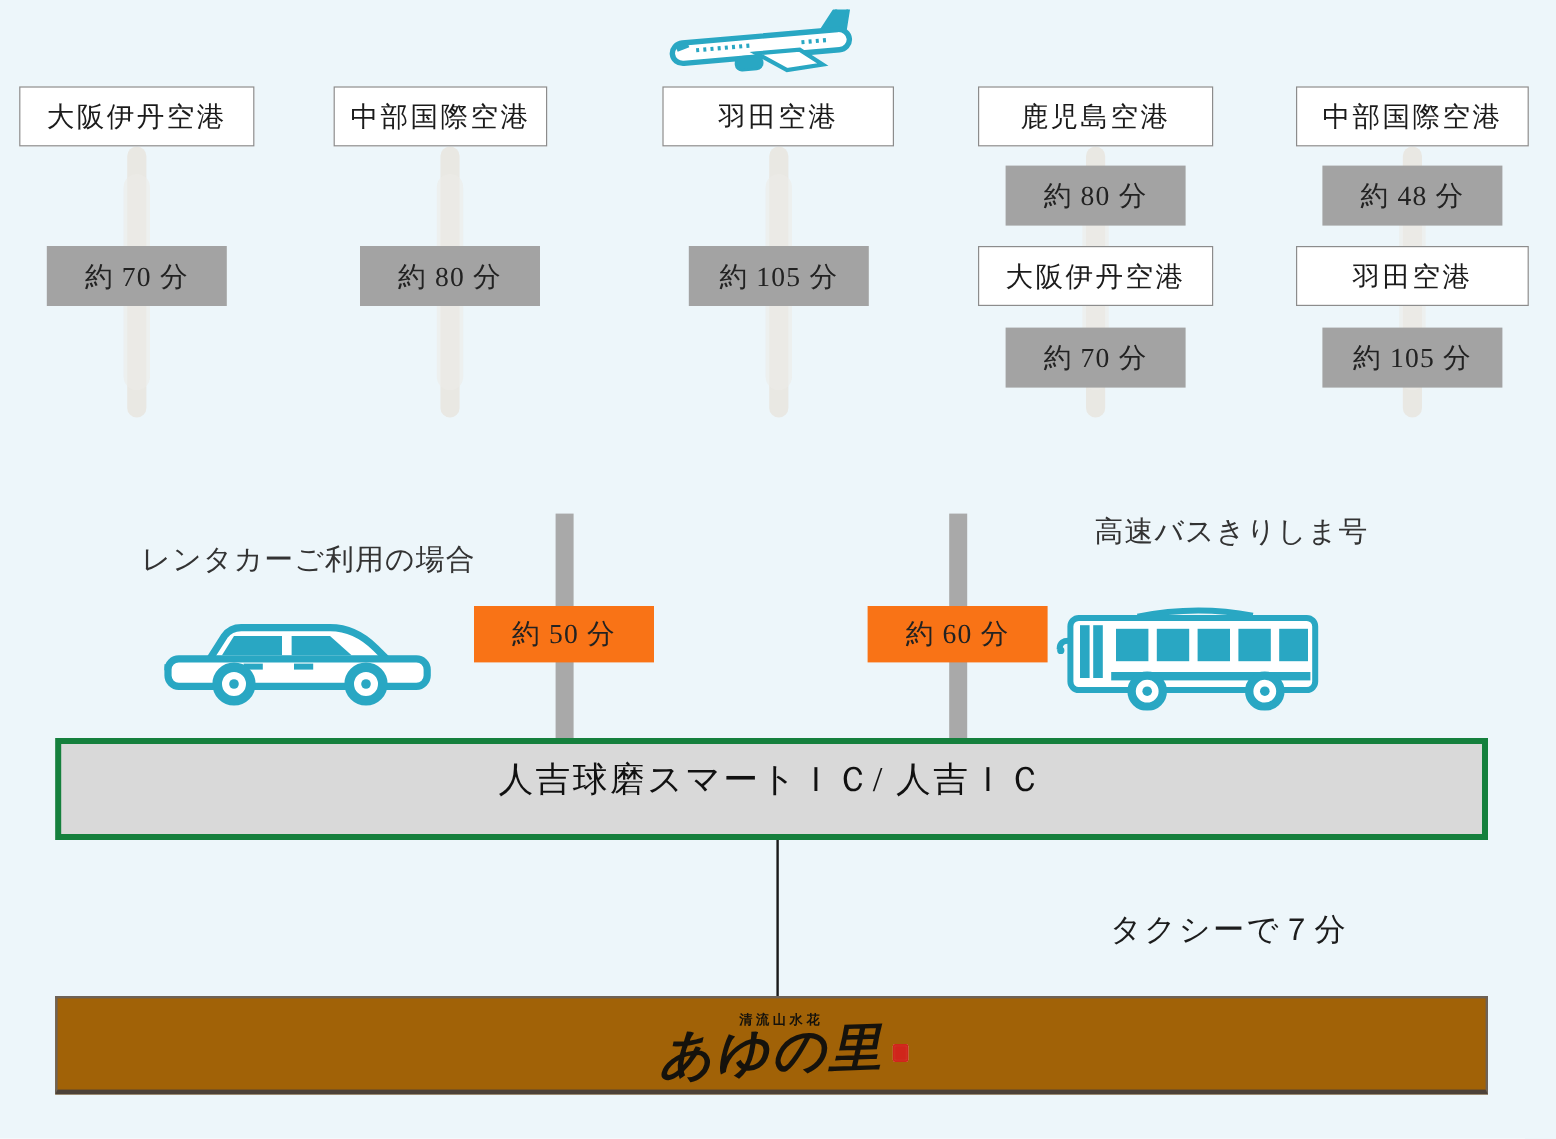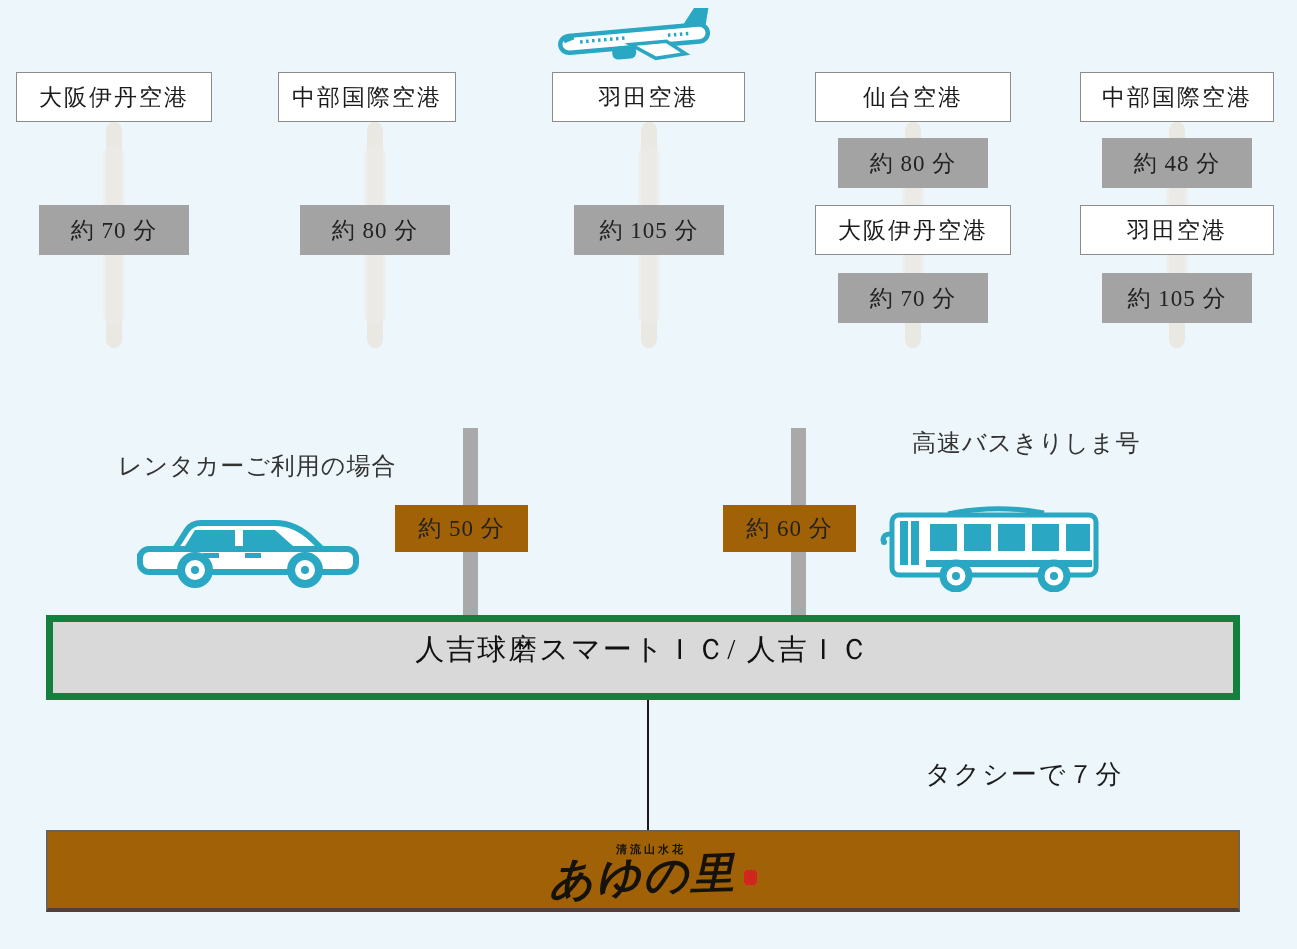--- a/index.html
+++ b/index.html
@@ -45,28 +45,28 @@
   .connector{
     position:absolute;top:428px;height:187px;width:15px;
     background:#a9a9a9;z-index:1;
   }
   .mode-label{
     position:absolute;
     font-family:Liberation Serif, serif;
     font-size:24px;color:#333;letter-spacing:1px;z-index:2;
   }
   .mid-label{
-    position:absolute;top:505px;height:47px;width:133px;
-    background:#a16207;display:flex;align-items:center;justify-content:center;
+    position:absolute;top:505px;height:47px;width:150px;
+    background:#f97316;display:flex;align-items:center;justify-content:center;
     font-size:23px;color:#222;letter-spacing:1px;z-index:2;
   }
   .icon-wrap{position:absolute;z-index:3;}
   .ic-bar{
     position:absolute;left:46px;top:615px;width:1194px;height:85px;
-    background:#d9d9d9;border:7px solid #15803d;box-sizing:border-box;
+    background:#d9d9d9;border:5px solid #15803d;box-sizing:border-box;
     display:flex;align-items:center;justify-content:center;
     padding-bottom:16px;
     font-size:29px;color:#111;letter-spacing:2px;z-index:4;
   }
   .taxi-line{
     position:absolute;left:647px;top:700px;width:2px;height:130px;
     background:#1a1a1a;z-index:1;
   }
   .taxi-label{
     position:absolute;left:925px;top:757px;
@@ -124,21 +124,21 @@
 
   <div class="abox" style="left:16px;top:72px;width:196px;">大阪伊丹空港</div>
   <div class="tlabel" style="left:39px;top:205px;width:150px;">約 70 分</div>
 
   <div class="abox" style="left:278px;top:72px;width:178px;">中部国際空港</div>
   <div class="tlabel" style="left:300px;top:205px;width:150px;">約 80 分</div>
 
   <div class="abox" style="left:552px;top:72px;width:193px;">羽田空港</div>
   <div class="tlabel" style="left:574px;top:205px;width:150px;">約 105 分</div>
 
-  <div class="abox" style="left:815px;top:72px;width:196px;">仙台空港</div>
+  <div class="abox" style="left:815px;top:72px;width:196px;">鹿児島空港</div>
   <div class="tlabel" style="left:838px;top:138px;width:150px;">約 80 分</div>
   <div class="abox" style="left:815px;top:205px;width:196px;">大阪伊丹空港</div>
   <div class="tlabel" style="left:838px;top:273px;width:150px;">約 70 分</div>
 
   <div class="abox" style="left:1080px;top:72px;width:194px;">中部国際空港</div>
   <div class="tlabel" style="left:1102px;top:138px;width:150px;">約 48 分</div>
   <div class="abox" style="left:1080px;top:205px;width:194px;">羽田空港</div>
   <div class="tlabel" style="left:1102px;top:273px;width:150px;">約 105 分</div>
 
 

